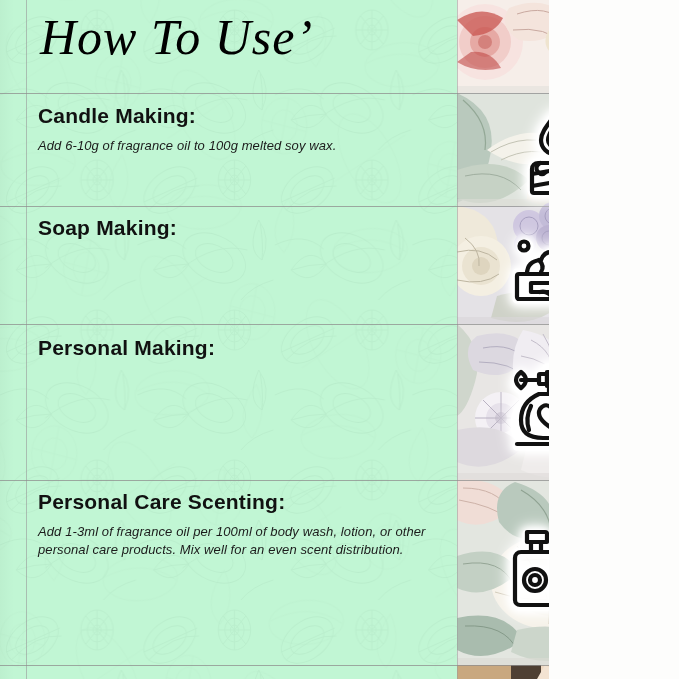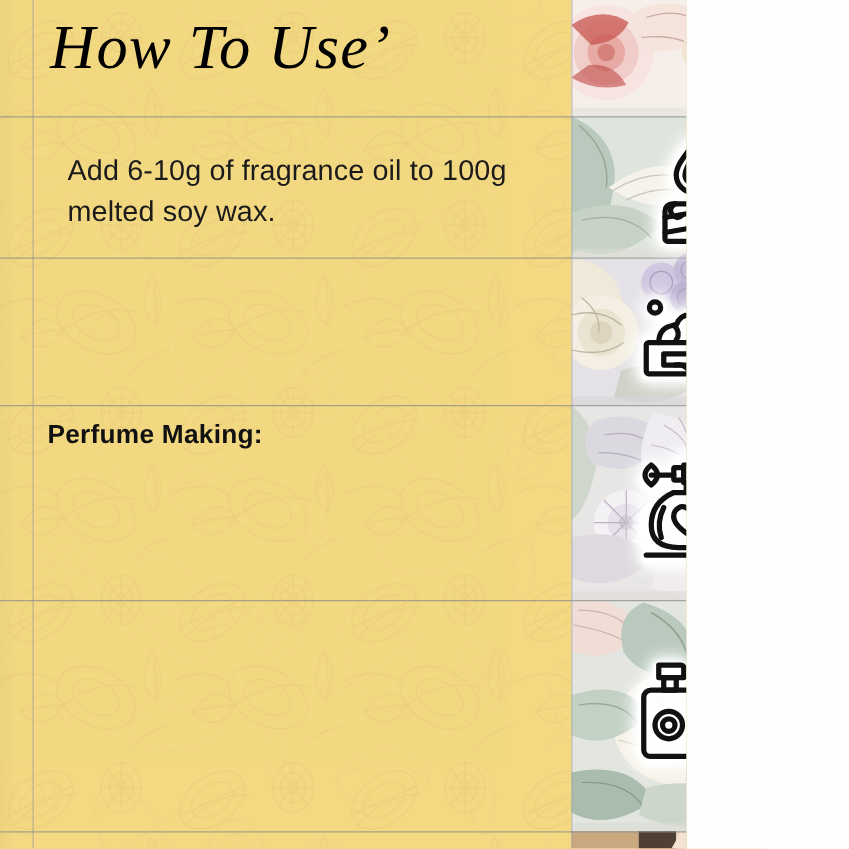--- a/index.html
+++ b/index.html
@@ -6,21 +6,21 @@
   body{
     width:679px;height:679px;overflow:hidden;
     background:#fdfdfc;
     font-family:"Liberation Sans", sans-serif;
     position:relative;
   }
 
   
   #page{
     position:absolute;inset:0;width:549px;height:679px;overflow:hidden;
-    background:#eab308;
+    background:#86efac;
   }
 
   
   .bg-wash{
     position:absolute;inset:0;
     opacity:.5;
     pointer-events:none;
   }
   .bg-wash svg{width:100%;height:100%;display:block;}
 
@@ -50,25 +50,26 @@
   }
   .sec-title{
     font-weight:bold;
     font-size:21px;
     letter-spacing:.2px;
     color:#111;
     margin:0 0 9px 0;
     white-space:nowrap;
   }
   .sec-body{
-    font-size:23px;
+    font-size:13px;
     line-height:1.42;
     color:#1b1b1b;
     letter-spacing:.1px;
-    margin:16px;
+    margin:0;
+    font-style:italic;
   }
 
   
   .page-title{
     position:absolute;left:40px;top:12px;
     font-family:"Liberation Serif", serif;
     font-style:italic;
     font-size:50px;
     line-height:1;
     color:#000;
@@ -332,20 +333,21 @@
   <div class="vrule" style="left:26px;"></div>
   <div class="hrule" style="top:93px;"></div>
   <div class="hrule" style="top:206px;"></div>
   <div class="hrule" style="top:324px;"></div>
   <div class="hrule" style="top:480px;"></div>
   <div class="hrule" style="top:665px;"></div>
 
   <div class="page-title">How To Use’</div>
 
   <div class="row" style="top:104px;">
+    <div class="sec-title">Candle Making:</div>
     <div class="sec-body">Add 6-10g of fragrance oil to 100g melted soy wax.</div>
   </div>
   <div class="icon-wrap" style="top:106px;height:96px;">
     <svg class="icon-halo" width="78" height="86" viewBox="0 0 78 86" xmlns="http://www.w3.org/2000/svg">
       <g fill="none" stroke="#ffffff" stroke-width="9" stroke-linecap="round" stroke-linejoin="round">
         <path d="M39 4 C30 16 25 22 25 29 a14 14 0 0 0 28 0 C53 22 48 16 39 4z"></path>
         <path d="M39 43 v8"></path>
         <path d="M22 52 h34 a6 6 0 0 1 6 6 v22 a2 2 0 0 1 -2 2 H18 a2 2 0 0 1 -2 -2 V58 a6 6 0 0 1 6 -6z"></path>
         <path d="M16 62 L62 54 M16 74 L62 66"></path>
       </g>
@@ -355,20 +357,21 @@
         <path d="M39 43 v9"></path>
         <path d="M22 52 h34 a6 6 0 0 1 6 6 v22 a2 2 0 0 1 -2 2 H18 a2 2 0 0 1 -2 -2 V58 a6 6 0 0 1 6 -6z"></path>
         <path d="M16 63 L62 55"></path>
         <path d="M16 75 L62 67"></path>
         <path d="M24 52 q-6 4 -2 9 q4 4 8 0"></path>
       </g>
     </svg>
   </div>
 
   <div class="row" style="top:216px;">
+    <div class="sec-title">Soap Making:</div>
   </div>
   <div class="icon-wrap" style="top:222px;height:94px;">
     <svg class="icon-halo" width="92" height="80" viewBox="0 0 92 80" xmlns="http://www.w3.org/2000/svg">
       <g fill="none" stroke="#ffffff" stroke-width="9" stroke-linecap="round" stroke-linejoin="round">
         <path d="M8 44 h58 v26 H8z"></path>
         <path d="M20 54 h34 v8 H20z"></path>
         <path d="M18 44 q2 -14 16 -14 q6 -10 18 -6 q14 2 12 20"></path>
         <path d="M66 70 q8 -14 20 -8"></path>
         <circle cx="62" cy="22" r="6"></circle>
           <circle cx="76" cy="34" r="5"></circle>
@@ -384,21 +387,21 @@
         <path d="M44 70 q-5 -9 -13 -7"></path>
         <circle cx="61" cy="23" r="6.5"></circle>
         <circle cx="77" cy="35" r="5"></circle>
         <circle cx="73" cy="51" r="4"></circle>
         <circle cx="15" cy="17" r="4.5"></circle>
       </g>
     </svg>
   </div>
 
   <div class="row" style="top:336px;">
-    <div class="sec-title">Perfume Making:</div>
+    <div class="sec-title">Personal Making:</div>
   </div>
   <div class="icon-wrap" style="top:358px;height:100px;">
     <svg class="icon-halo" width="96" height="92" viewBox="0 0 96 92" xmlns="http://www.w3.org/2000/svg">
       <g fill="none" stroke="#ffffff" stroke-width="9" stroke-linecap="round" stroke-linejoin="round">
         <path d="M36 36 q-12 -14 0 -26 h16 q10 12 0 26z"></path>
         <rect x="40" y="6" width="12" height="14"></rect>
         <path d="M52 14 q16 -2 18 12 q2 10 -6 12"></path>
         <circle cx="66" cy="40" r="6"></circle>
         <path d="M24 36 h40 q16 10 16 26 q0 20 -24 20 H32 q-24 0 -24 -20 q0 -16 16 -26z"></path>
         <path d="M10 84 h72"></path>
@@ -414,20 +417,24 @@
         <path d="M54 18 q14 0 16 12 q2 10 -4 12"></path>
         <circle cx="66" cy="44" r="6.5"></circle>
         <path d="M34 32 h26 q18 8 18 26 q0 18 -22 18 H36 q-22 0 -22 -18 q0 -18 18 -26z"></path>
         <path d="M24 44 q-6 12 -2 24"></path>
         <path d="M10 82 h74"></path>
         <path d="M46 48 q7 -9 13 -1 q5 9 -13 20 q-18 -11 -13 -20 q6 -8 13 1z"></path>
       </g>
     </svg>
   </div>
 
+  <div class="row" style="top:490px;">
+    <div class="sec-title">Personal Care Scenting:</div>
+    <div class="sec-body">Add 1-3ml of fragrance oil per 100ml of body wash, lotion, or other personal care products. Mix well for an even scent distribution.</div>
+  </div>
   <div class="icon-wrap" style="top:518px;height:100px;">
     <svg class="icon-halo" width="96" height="92" viewBox="0 0 96 92" xmlns="http://www.w3.org/2000/svg">
       <g fill="none" stroke="#ffffff" stroke-width="9" stroke-linecap="round" stroke-linejoin="round">
         <path d="M20 12 h16 v10 H20z"></path>
         <path d="M28 22 v8"></path>
         <path d="M14 30 h28 a6 6 0 0 1 6 6 v44 a4 4 0 0 1 -4 4 H12 a4 4 0 0 1 -4 -4 V36 a6 6 0 0 1 6 -6z"></path>
         <circle cx="28" cy="58" r="11"></circle>
         <path d="M52 36 h20 v48 H52z"></path>
         <path d="M70 66 h20 v18 H70z"></path>
       </g>

